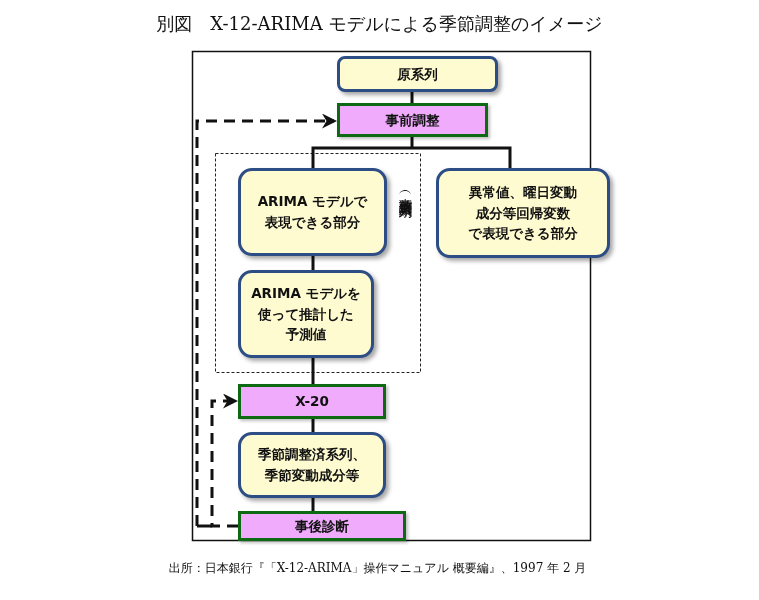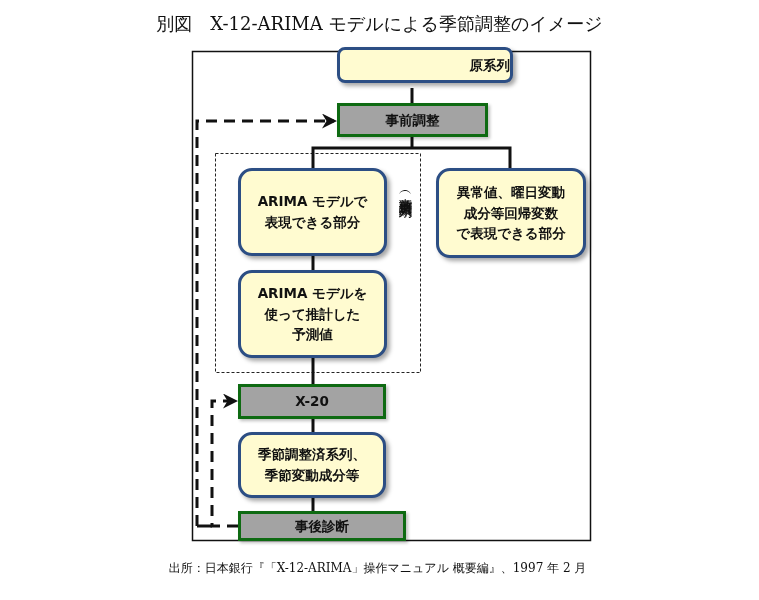--- a/index.html
+++ b/index.html
@@ -10,21 +10,21 @@
   .title .lbl { margin-right: 18px; }
   .source { position: absolute; left: 0; width: 755px; top: 560px; text-align: center;
             font-family: "DejaVu Serif", serif; font-size: 12px; color: #111; white-space: nowrap; }
   svg.diagram { position: absolute; left: 0; top: 0; }
   .box { position: absolute; box-sizing: border-box; display: flex; align-items: center;
          justify-content: center; text-align: center; color: #111; font-size: 13.5px;
          line-height: 1.55; font-weight: bold; }
   .yellow { background: #fffbd0; border: 3px solid #2c4e84; border-radius: 14px;
             box-shadow: 3px 3px 4px rgba(0,0,0,0.35); }
   .yellow.small { border-radius: 8px; }
-  .cyan { background: #a3a3a3; border: 3px solid #0e6a12; box-shadow: 2px 2px 3px rgba(0,0,0,0.25); }
+  .cyan { background: #f0abfc; border: 3px solid #0e6a12; box-shadow: 2px 2px 3px rgba(0,0,0,0.25); }
   .vlabel { position: absolute; writing-mode: vertical-rl; font-size: 13.5px; color: #111;
             letter-spacing: 1px; font-weight: normal; }
 </style>
 </head>
 <body>
 
 <div class="title">
   <span class="lbl">別図</span><span>X-12-ARIMA モデルによる季節調整のイメージ</span>
 </div>
 
@@ -46,42 +46,42 @@
   <line x1="313" y1="357" x2="313" y2="385" stroke="#111" stroke-width="3"></line>
   <line x1="313" y1="418" x2="313" y2="433" stroke="#111" stroke-width="3"></line>
   <line x1="313" y1="497" x2="313" y2="512" stroke="#111" stroke-width="3"></line>
 
   <polyline points="197,526 197,121 334,121" fill="none" stroke="#111" stroke-width="3" stroke-dasharray="11,7" marker-end="url(#arrow)"></polyline>
 
   <polyline points="238,526 212,526 212,401 235,401" fill="none" stroke="#111" stroke-width="3" stroke-dasharray="11,7" marker-end="url(#arrow)"></polyline>
   <line x1="197" y1="526" x2="212" y2="526" stroke="#111" stroke-width="3"></line>
 </svg>
 
-<div class="box yellow small" style="left:337px; top:47px; width:176px; height:36px;justify-content:flex-end;">
+<div class="box yellow small" style="left:337px; top:56px; width:161px; height:36px;">
   <span>原系列</span>
 </div>
 
 <div class="box cyan" style="left:337px; top:103px; width:151px; height:34px;">
   <span>事前調整</span>
 </div>
 
 <div class="box yellow" style="left:238px; top:168px; width:149px; height:88px; white-space:pre-line;">
   <span>ARIMA モデルで
 表現できる部分</span>
 </div>
 
-<div class="box yellow" style="left:238px; top:270px; width:149px; height:88px; white-space:pre-line;">
+<div class="box yellow" style="left:238px; top:270px; width:136px; height:88px; white-space:pre-line;">
   <span>ARIMA モデルを
 使って推計した
 予測値</span>
 </div>
 
 <div class="vlabel" style="left:397px; top:186px;">（事前調整済原系列）</div>
 
-<div class="box yellow" style="left:436px; top:168px; width:150px; height:90px; white-space:pre-line;">
+<div class="box yellow" style="left:436px; top:168px; width:174px; height:90px; white-space:pre-line;">
   <span>異常値、曜日変動
 成分等回帰変数
 で表現できる部分</span>
 </div>
 
 <div class="box cyan" style="left:238px; top:384px; width:148px; height:35px;">
   <span>X-20</span>
 </div>
 
 <div class="box yellow" style="left:238px; top:432px; width:148px; height:66px; white-space:pre-line;">

